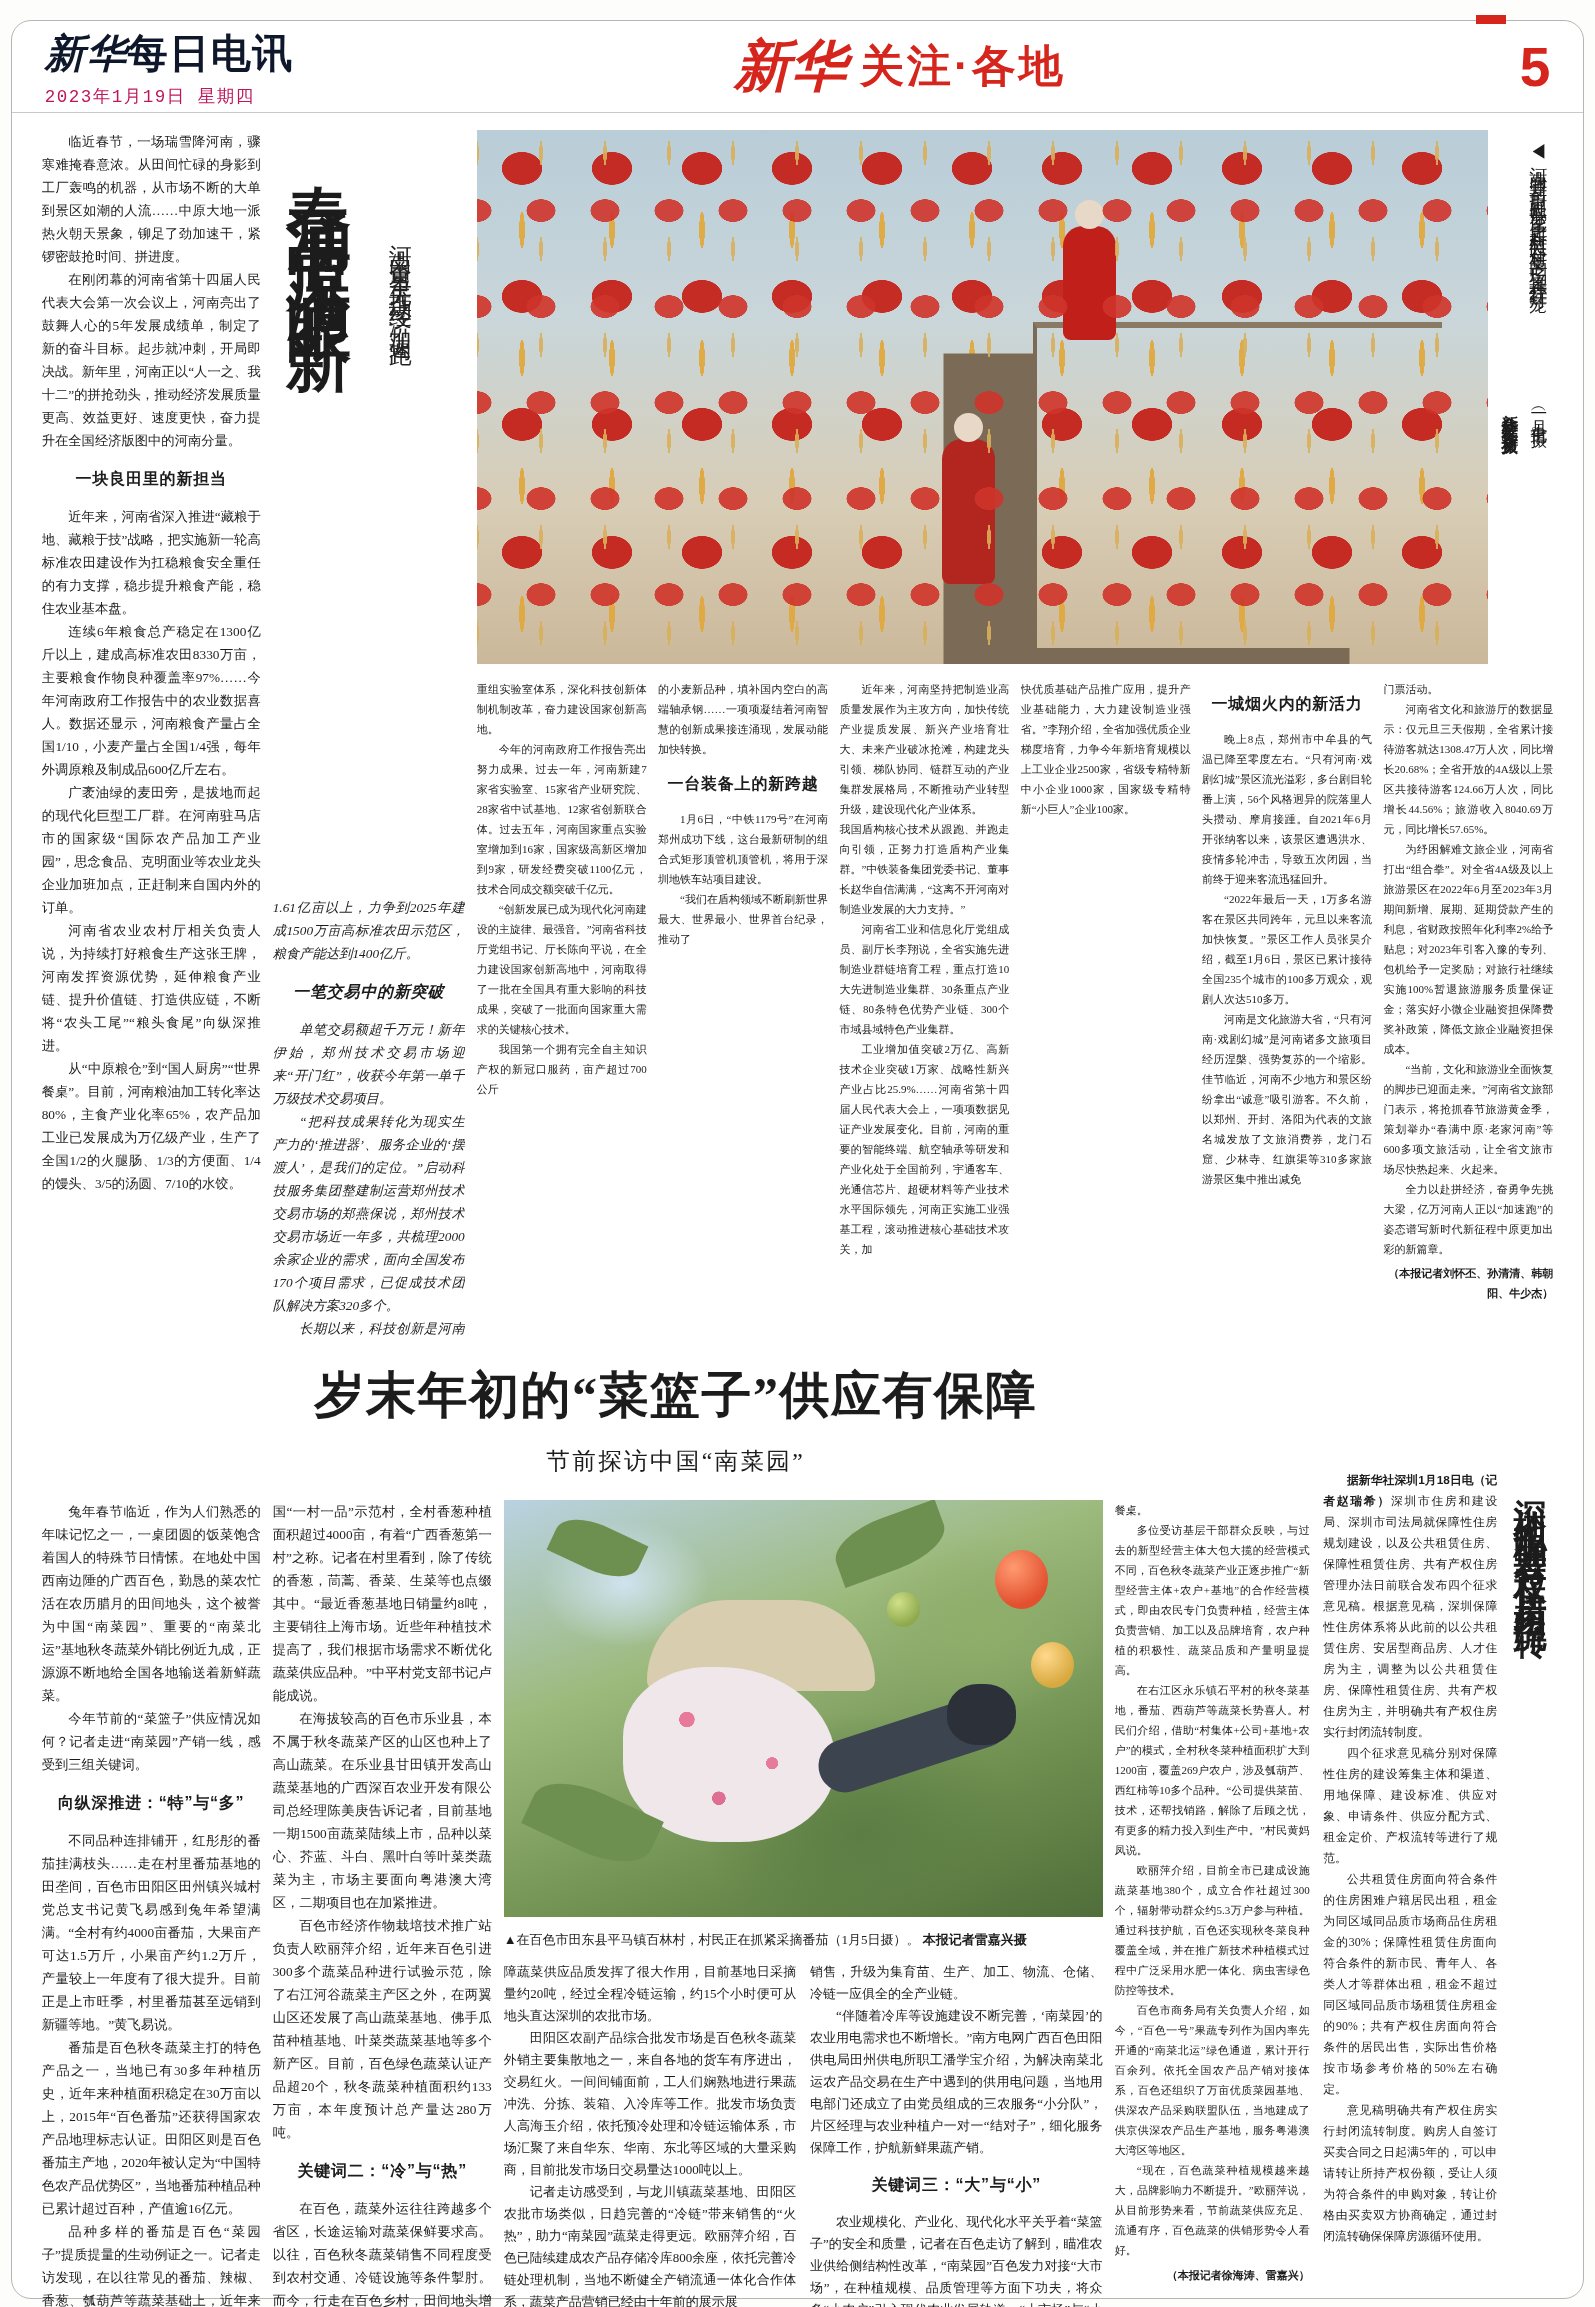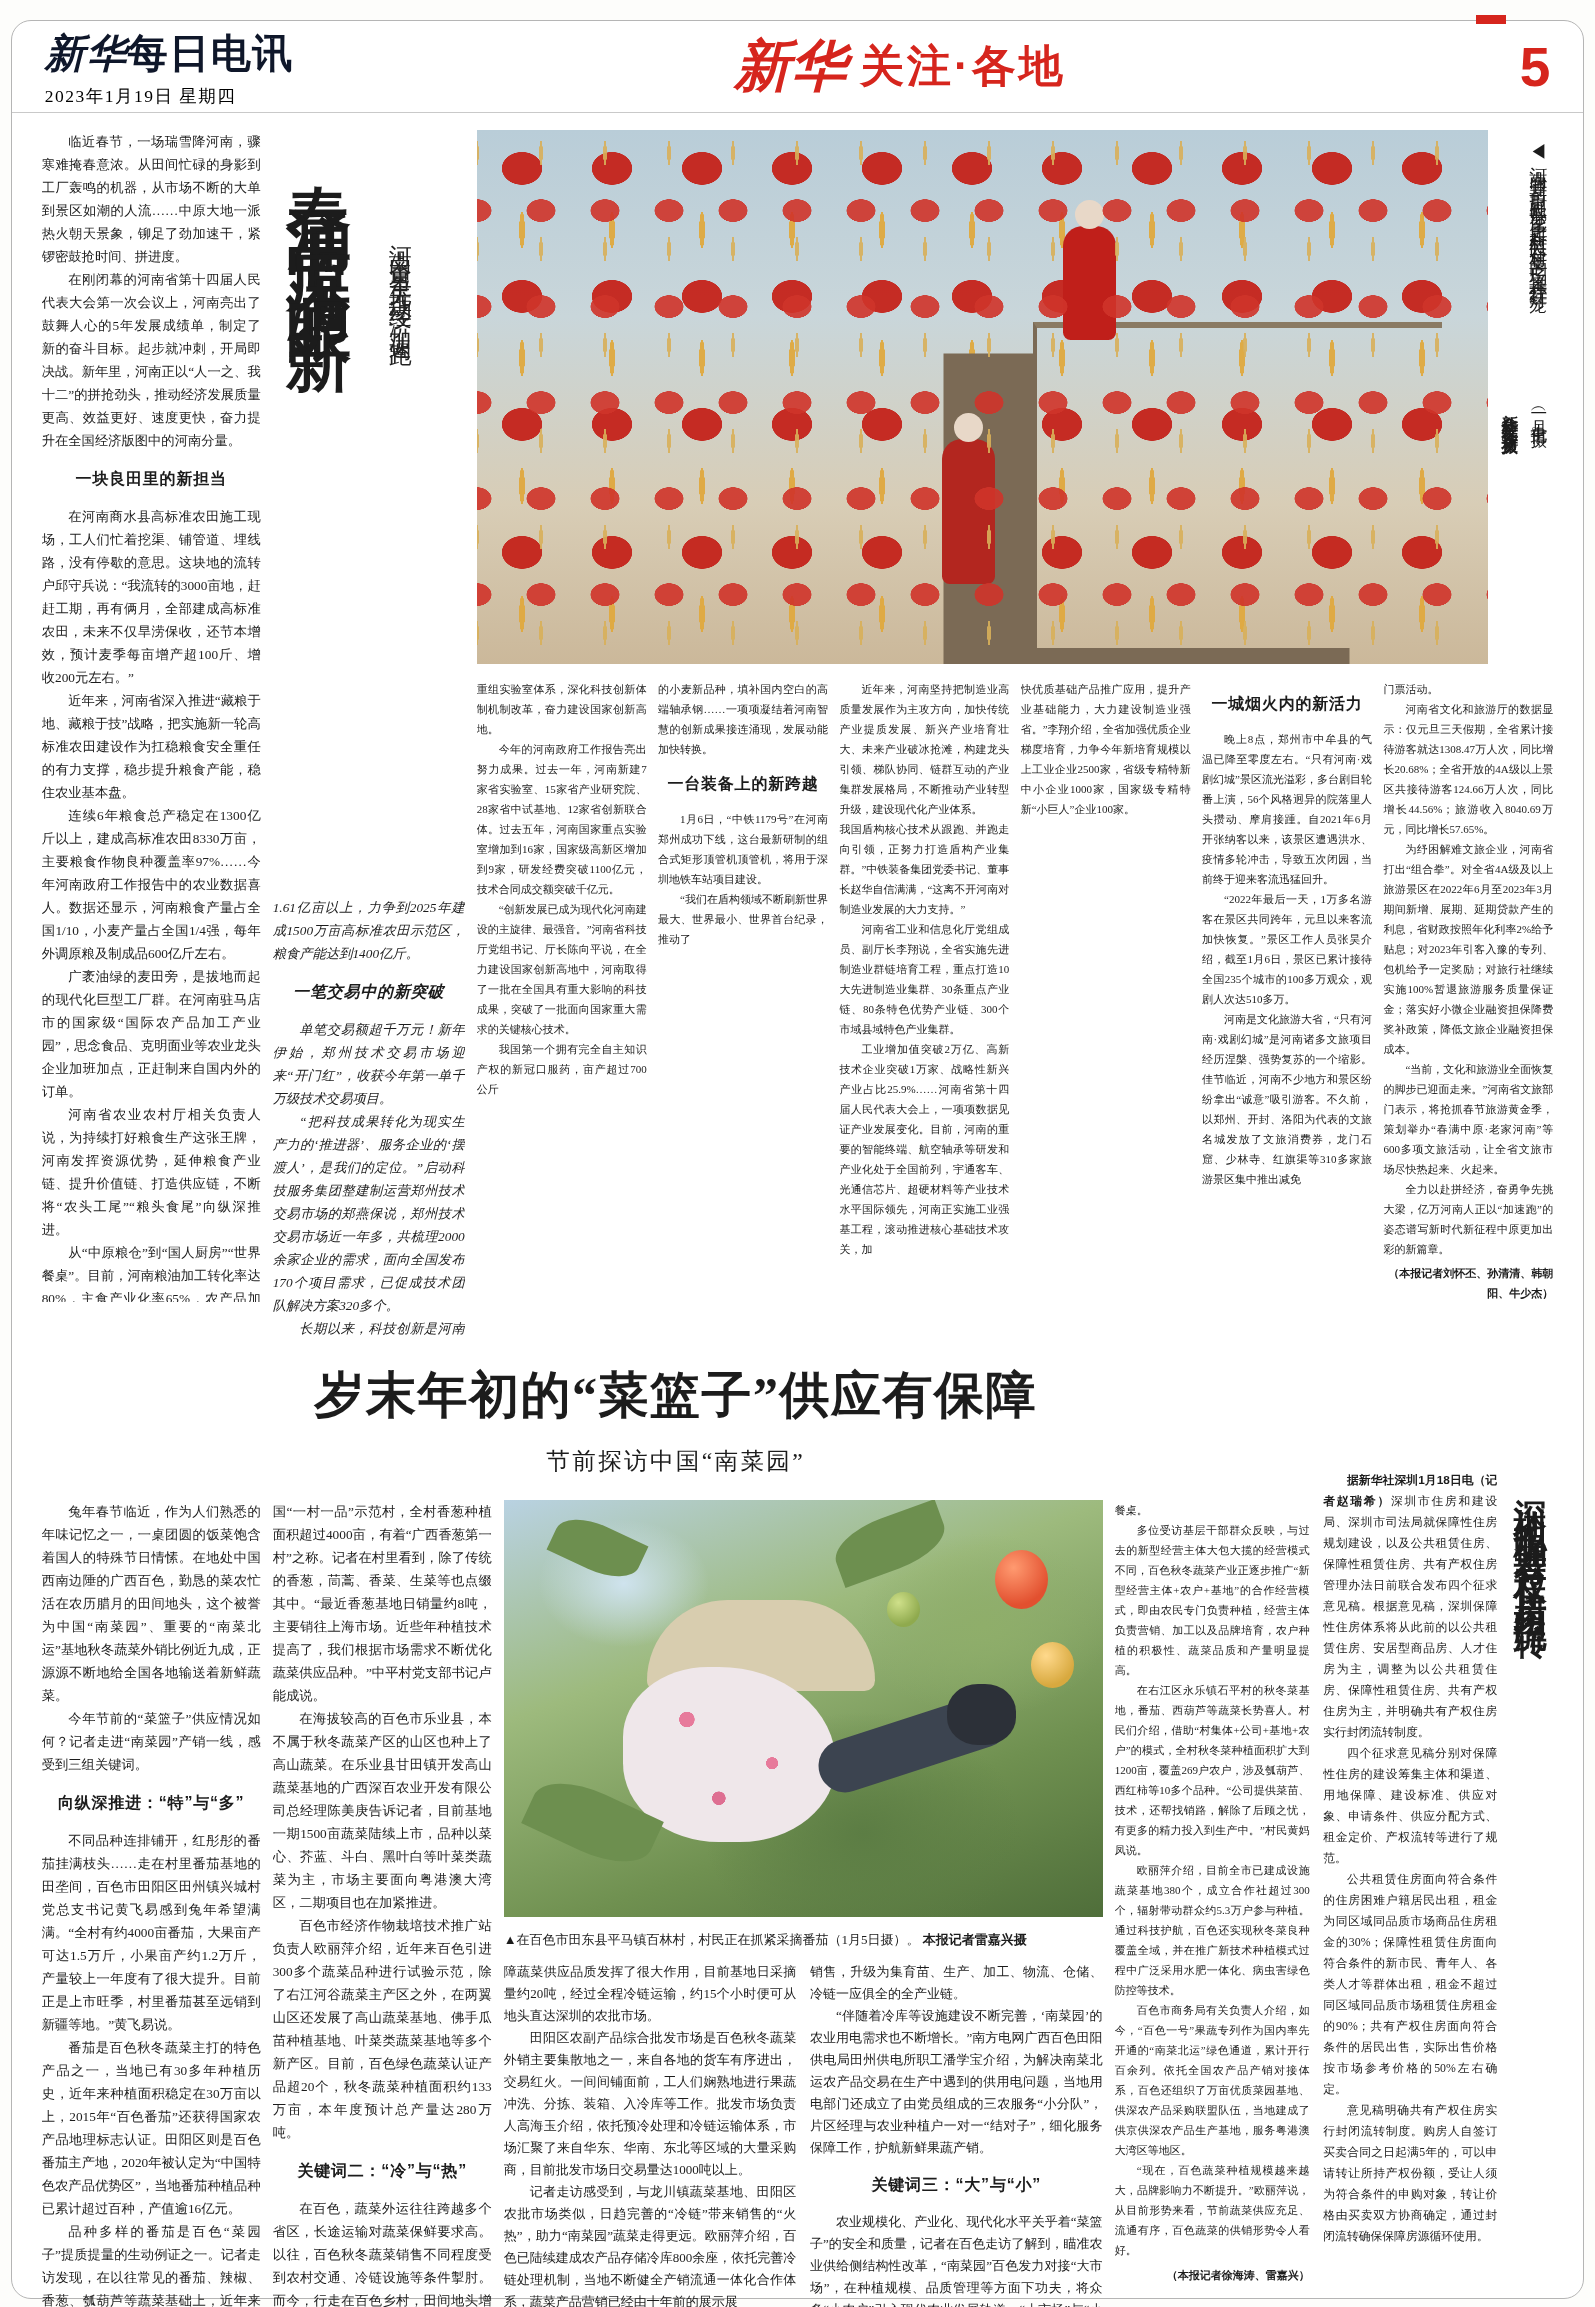--- a/index.html
+++ b/index.html
@@ -3,21 +3,21 @@
 <meta charset="utf-8">
 <style>
   html,body{margin:0;padding:0;background:#dedede;}
   .page{position:relative;width:1595px;height:2307px;background:#fdfdfb;font-family:"Liberation Serif",serif;color:#1c1c1c;overflow:hidden;}
   .frame{position:absolute;left:10.7px;top:20px;right:10.7px;bottom:7.6px;border:1.5px solid #b5b5b5;border-radius:20px;background:#fff;}
   
   .hdr{position:relative;height:91px;border-bottom:1.5px solid #c9c9c9;display:flex;align-items:center;padding:0 33px;}
   .logo-wrap{width:327px;}
   .logo{font-family:"Liberation Serif",serif;font-weight:bold;font-style:italic;font-size:40px;color:#0f172a;letter-spacing:1.5px;white-space:nowrap;}
   .logo .rest{font-style:normal;font-family:"Liberation Sans",sans-serif;font-weight:900;}
-  .hdr-date{font-family:Liberation Serif, serif;font-size:17.5px;color:#000000;margin-top:3px;letter-spacing:1.5px;}
+  .hdr-date{font-family:Liberation Mono, monospace;font-size:17.5px;color:#be185d;margin-top:3px;letter-spacing:1.5px;}
   .hdr-mid{flex:1;display:flex;align-items:center;justify-content:center;gap:13.7px;}
   .brand-script{font-family:"Liberation Serif",serif;font-style:italic;font-weight:bold;font-size:56px;color:#d6251d;}
   .section-name{font-family:"Liberation Sans",sans-serif;font-weight:900;font-size:44px;color:#d6251d;letter-spacing:3px;}
   .pageno{width:122px;text-align:right;position:relative;}
   .pageno .bar{position:absolute;right:44px;top:-20px;width:30px;height:9px;background:#d6251d;}
   .pageno .num{font-family:"Liberation Sans",sans-serif;font-weight:900;font-size:55px;color:#d6251d;}
   
   .col{overflow:hidden;text-align:justify;}
   .para{margin:0;text-indent:2em;}
   .para.cont{text-indent:0;}
@@ -109,21 +109,20 @@
         <span class="bar"></span>
         <span class="num">5</span>
       </div>
     </div>
 
     <div class="story1">
       <div class="col big-col s1c1">
           <p class="para">临近春节，一场瑞雪降河南，骤寒难掩春意浓。从田间忙碌的身影到工厂轰鸣的机器，从市场不断的大单到景区如潮的人流……中原大地一派热火朝天景象，铆足了劲加速干，紧锣密鼓抢时间、拼进度。</p>
           <p class="para">在刚闭幕的河南省第十四届人民代表大会第一次会议上，河南亮出了鼓舞人心的5年发展成绩单，制定了新的奋斗目标。起步就冲刺，开局即决战。新年里，河南正以“人一之、我十二”的拼抢劲头，推动经济发展质量更高、效益更好、速度更快，奋力提升在全国经济版图中的河南分量。</p>
           <div class="sub">一块良田里的新担当</div>
-          <p class="para">在河南商水县高标准农田施工现场，工人们忙着挖渠、铺管道、埋线路，没有停歇的意思。这块地的流转户邱守兵说：“我流转的3000亩地，赶赶工期，再有俩月，全部建成高标准农田，未来不仅旱涝保收，还节本增效，预计麦季每亩增产超100斤、增收200元左右。”</p>
           <p class="para">近年来，河南省深入推进“藏粮于地、藏粮于技”战略，把实施新一轮高标准农田建设作为扛稳粮食安全重任的有力支撑，稳步提升粮食产能，稳住农业基本盘。</p>
           <p class="para">连续6年粮食总产稳定在1300亿斤以上，建成高标准农田8330万亩，主要粮食作物良种覆盖率97%……今年河南政府工作报告中的农业数据喜人。数据还显示，河南粮食产量占全国1/10，小麦产量占全国1/4强，每年外调原粮及制成品600亿斤左右。</p>
           <p class="para">广袤油绿的麦田旁，是拔地而起的现代化巨型工厂群。在河南驻马店市的国家级“国际农产品加工产业园”，思念食品、克明面业等农业龙头企业加班加点，正赶制来自国内外的订单。</p>
           <p class="para">河南省农业农村厅相关负责人说，为持续打好粮食生产这张王牌，河南发挥资源优势，延伸粮食产业链、提升价值链、打造供应链，不断将“农头工尾”“粮头食尾”向纵深推进。</p>
           <p class="para">从“中原粮仓”到“国人厨房”“世界餐桌”。目前，河南粮油加工转化率达80%，主食产业化率65%，农产品加工业已发展成为万亿级产业，生产了全国1/2的火腿肠、1/3的方便面、1/4的馒头、3/5的汤圆、7/10的水饺。</p>
         </div>
 
       <div class="headline-block">
         <div class="hl-top">
           <div class="vtitle">春涌中原满眼新</div>

